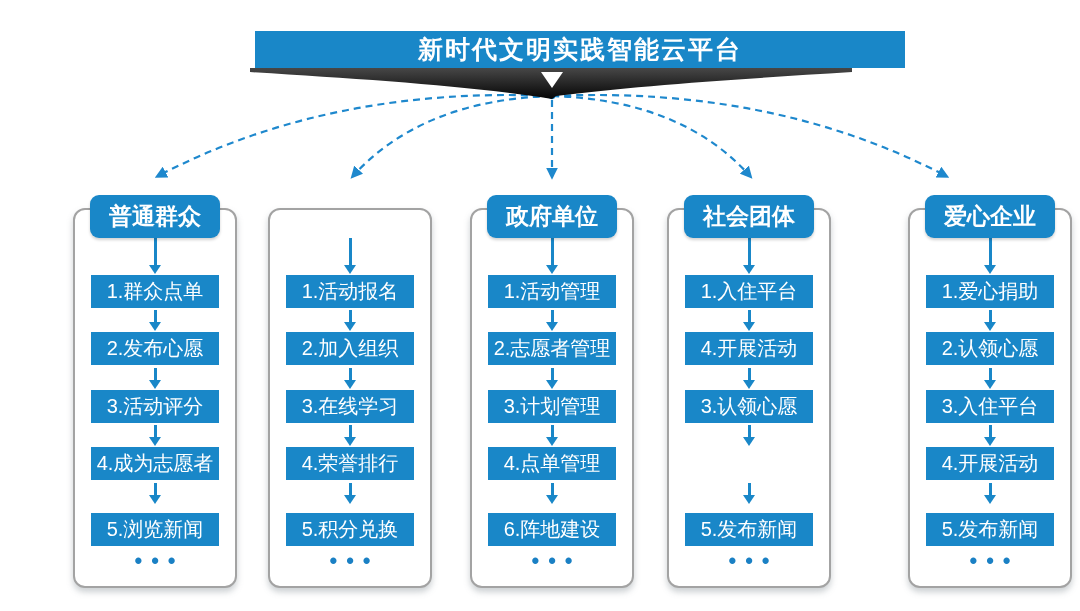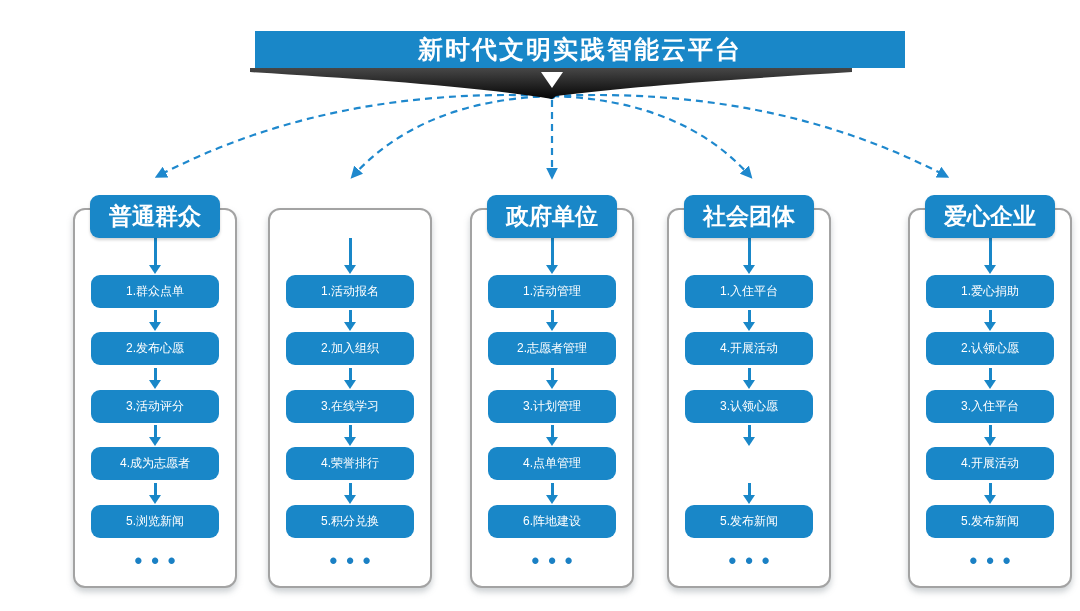--- a/index.html
+++ b/index.html
@@ -32,25 +32,25 @@
     position:absolute;left:50%;top:-15px;transform:translateX(-50%);
     width:130px;height:43px;border-radius:9px;
     background:#1987c8;color:#ffffff;text-align:center;
     font-size:23px;font-weight:bold;line-height:43px;
     box-shadow:0 2px 3px rgba(0,0,0,0.18);
     white-space:nowrap;z-index:2;
   }
 
   .step{
     position:absolute;left:50%;transform:translateX(-50%);
-    width:128px;height:33px;border-radius:9px;
+    width:128px;height:33px;border-radius:0;
     background:#1987c8;color:#ffffff;text-align:center;
-    font-size:12px;line-height:33px;white-space:nowrap;z-index:2;
+    font-size:20px;line-height:33px;white-space:nowrap;z-index:2;
   }
-  .step-1{top:65px;} .step-2{top:122px;} .step-3{top:180px;} .step-4{top:237px;} .step-5{top:295px;}
+  .step-1{top:65px;} .step-2{top:122px;} .step-3{top:180px;} .step-4{top:237px;} .step-5{top:303px;}
 
   
   .varrow{
     position:absolute;left:50%;width:3px;margin-left:-1.5px;background:#1987c8;z-index:1;
   }
   .varrow::after{
     content:"";position:absolute;left:50%;bottom:-9px;margin-left:-6.5px;
     width:0;height:0;border-left:6.5px solid transparent;border-right:6.5px solid transparent;
     border-top:9px solid #1987c8;
   }

